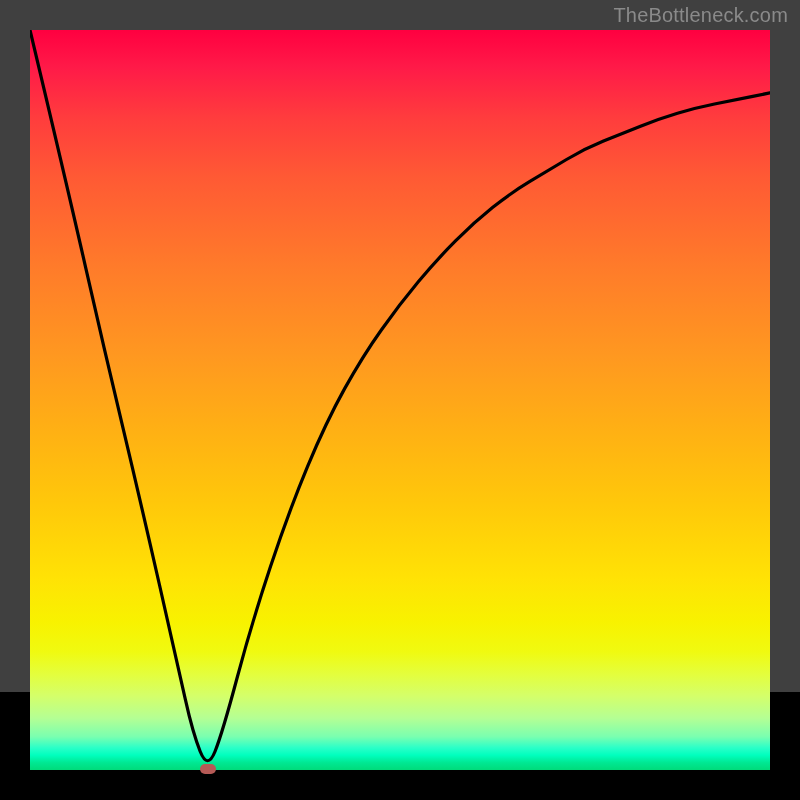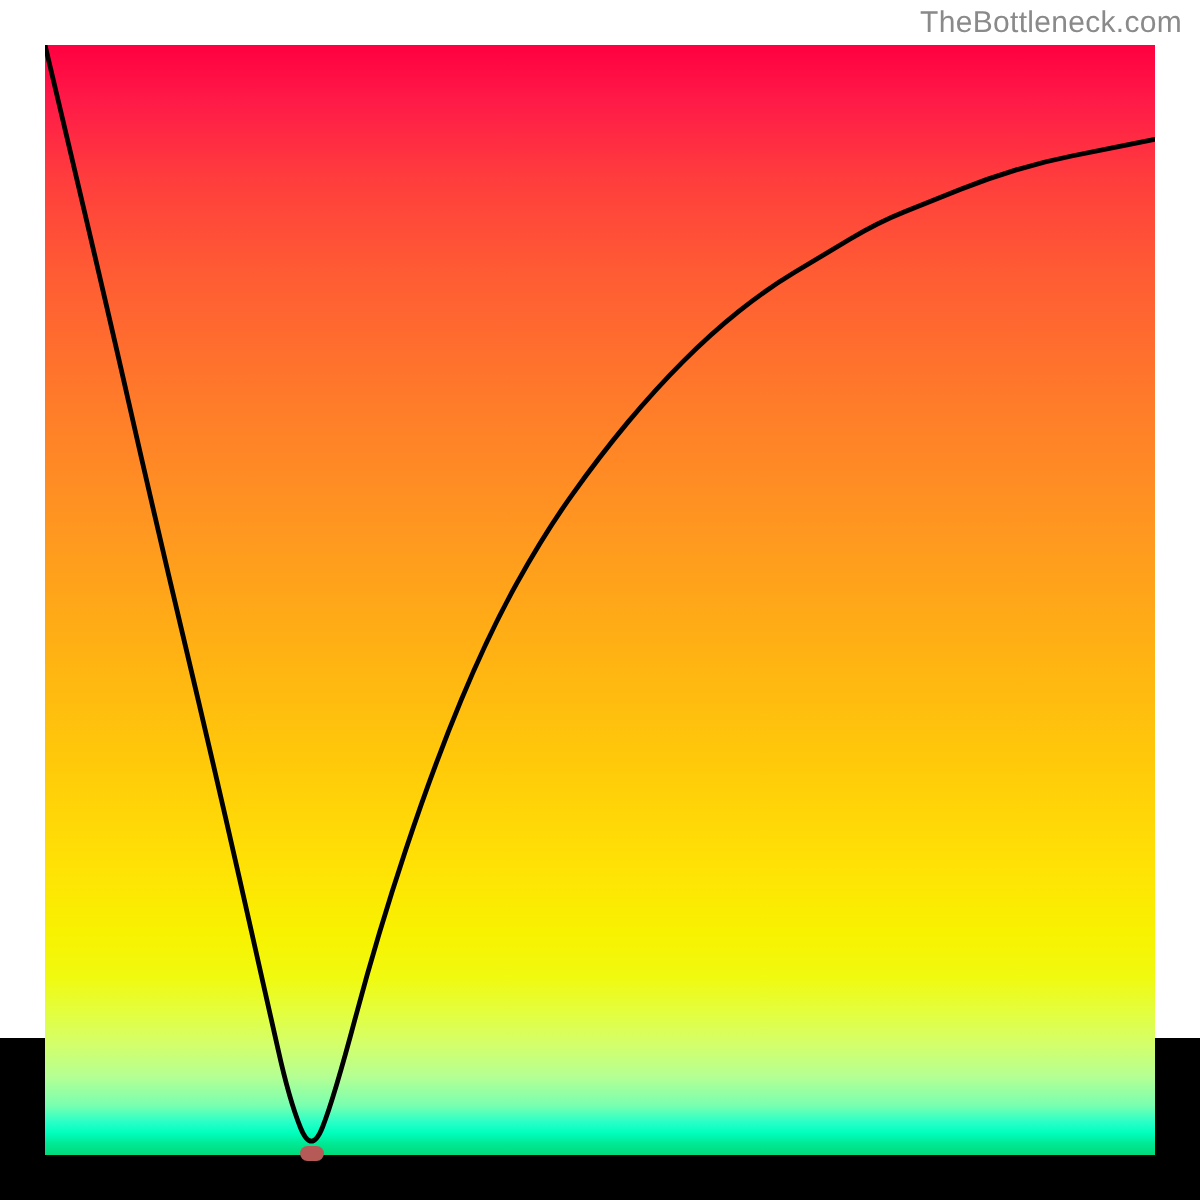--- a/index.html
+++ b/index.html
@@ -8,21 +8,21 @@
     width: 800px;
     height: 800px;
     background: #000;
     overflow: hidden;
     font-family: Arial, Helvetica, sans-serif;
   }
   .container {
     position: relative;
     width: 800px;
     height: 692px;
-    background: #ffffff;
+    background: #404040;
   }
   .plot-area {
     position: absolute;
     left: 30px;
     top: 30px;
     width: 740px;
     height: 740px;
     background: linear-gradient(
       to bottom,
       #ff0040 0%,

